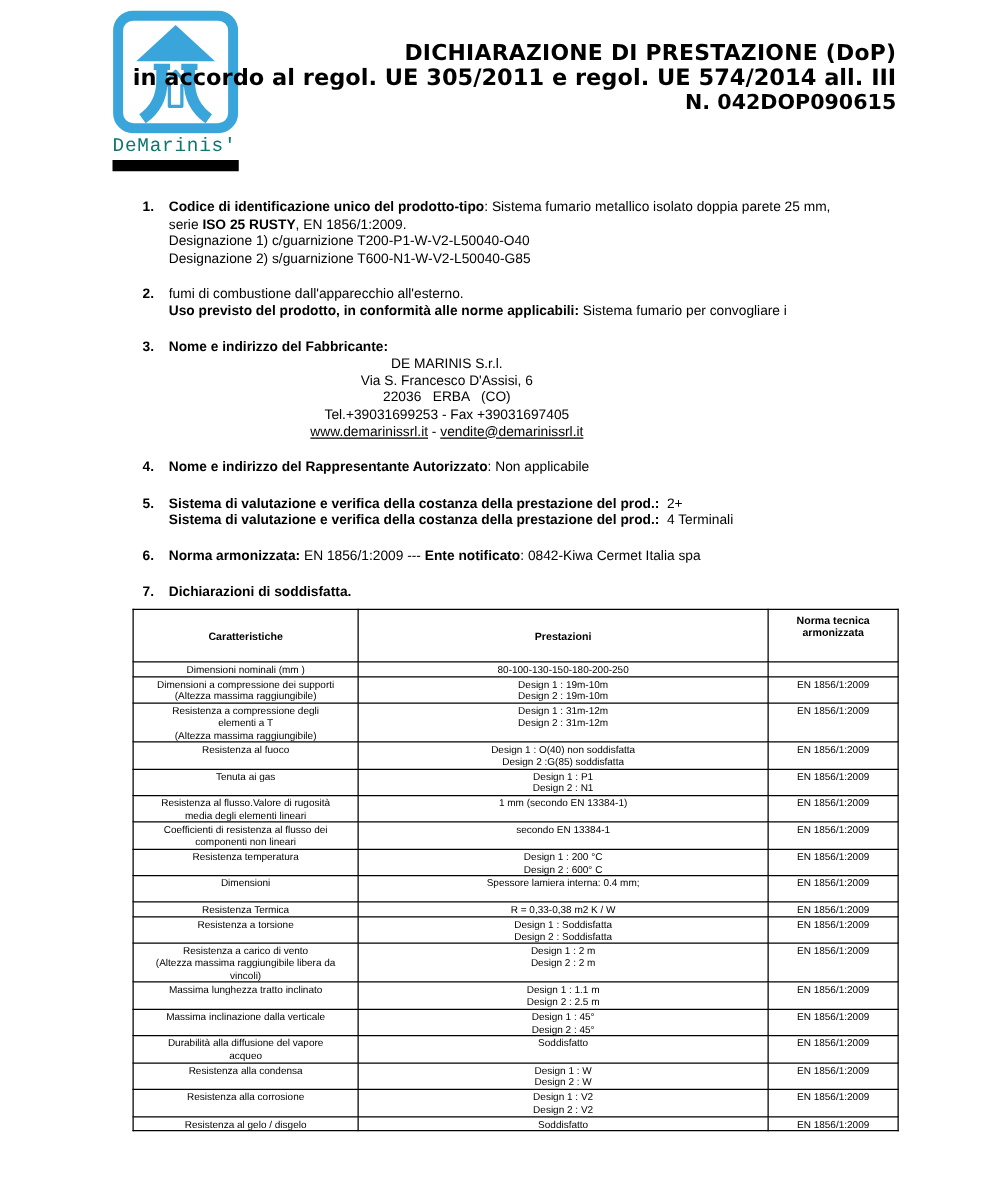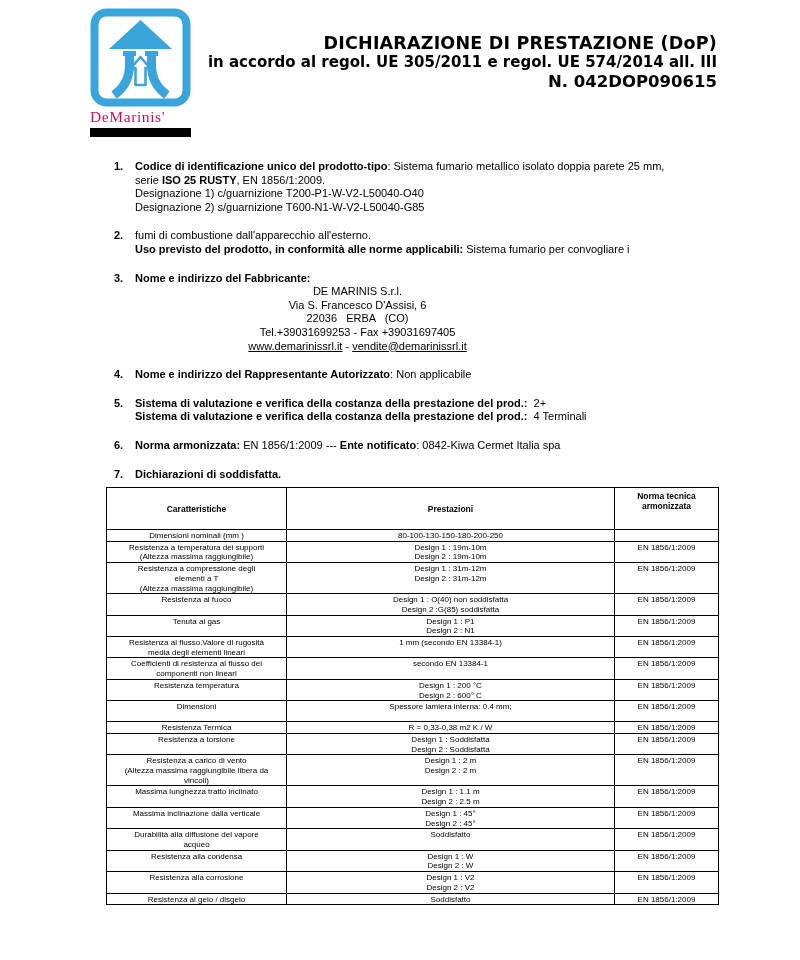--- a/index.html
+++ b/index.html
@@ -3,29 +3,29 @@
 <meta charset="utf-8">
 <style>
   * { box-sizing: border-box; }
   html, body { margin:0; padding:0; background:#fff; }
   .page { position:relative; width:800px; height:960px; background:#fff;
           font-family:"Liberation Sans", sans-serif; color:#000; overflow:hidden; }
 
   
   .logo { position:absolute; left:90px; top:8px; width:101px; }
   .logo svg { display:block; }
-  .logo-name { font-family:Liberation Serif, serif; font-size:15.5px; line-height:18px;
-               color:#be185d; letter-spacing:0.6px; margin-top:1px; white-space:nowrap; }
+  .logo-name { font-family:Liberation Mono, monospace; font-size:15.5px; line-height:18px;
+               color:#0f766e; letter-spacing:0.6px; margin-top:1px; white-space:nowrap; }
   .logo-bar { width:101px; height:9px; background:#000; margin-top:2px; }
 
   
   .titleblock { position:absolute; right:83px; top:33px; text-align:right;
                 font-family:"DejaVu Sans", sans-serif; font-weight:bold; }
   .doc-title    { font-size:17.5px; line-height:21px; letter-spacing:0.2px; }
-  .doc-subtitle { font-size:15px; line-height:17px; }
+  .doc-subtitle { font-size:18px; line-height:17px; }
   .doc-number   { font-size:16.5px; line-height:21px; }
 
   
   .content { position:absolute; left:105px; top:160px; width:614px;
              font-size:11px; line-height:13.6px; }
   .item { display:flex; margin-bottom:15px; }
   .item-num { flex:0 0 30px; font-weight:bold; padding-left:9px; }
   .item-body { flex:1; min-width:0; }
   .line { white-space:pre-wrap; }
   .b { font-weight:bold;margin-top:43px; }
@@ -143,21 +143,21 @@
           <td>
             <div>Dimensioni nominali (mm )</div>
           </td>
           <td>
             <div>80-100-130-150-180-200-250</div>
           </td>
           <td></td>
         </tr>
         <tr>
           <td>
-            <div>Resistenza a temperatura dei supporti</div>
+            <div>Dimensioni a compressione dei supporti</div>
             <div>(Altezza massima raggiungibile)</div>
           </td>
           <td>
             <div>Design 1 : 19m-10m</div>
             <div>Design 2 : 19m-10m</div>
           </td>
           <td>EN 1856/1:2009</td>
         </tr>
         <tr>
           <td>

